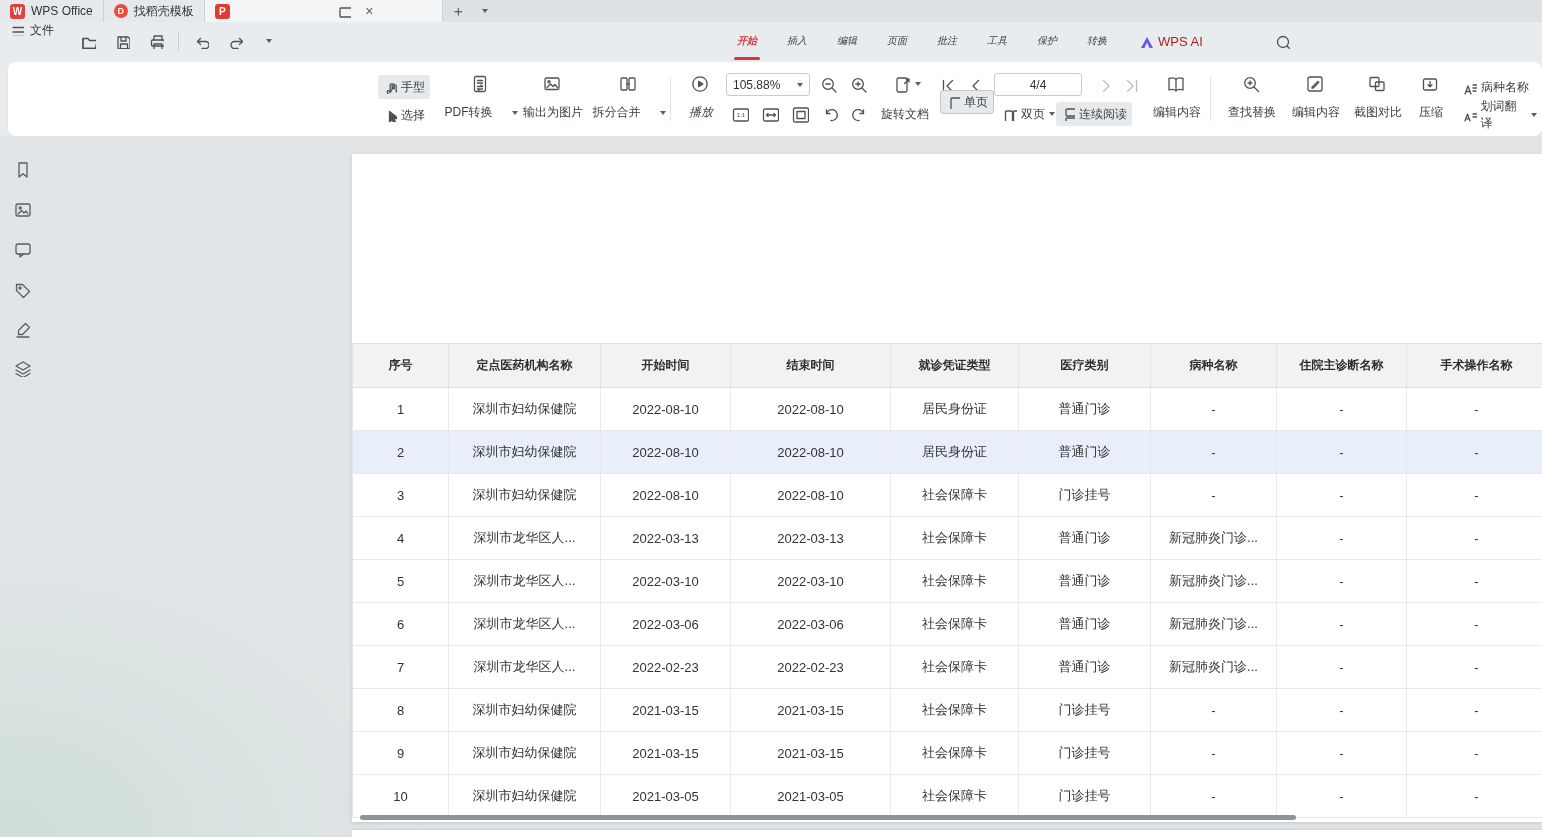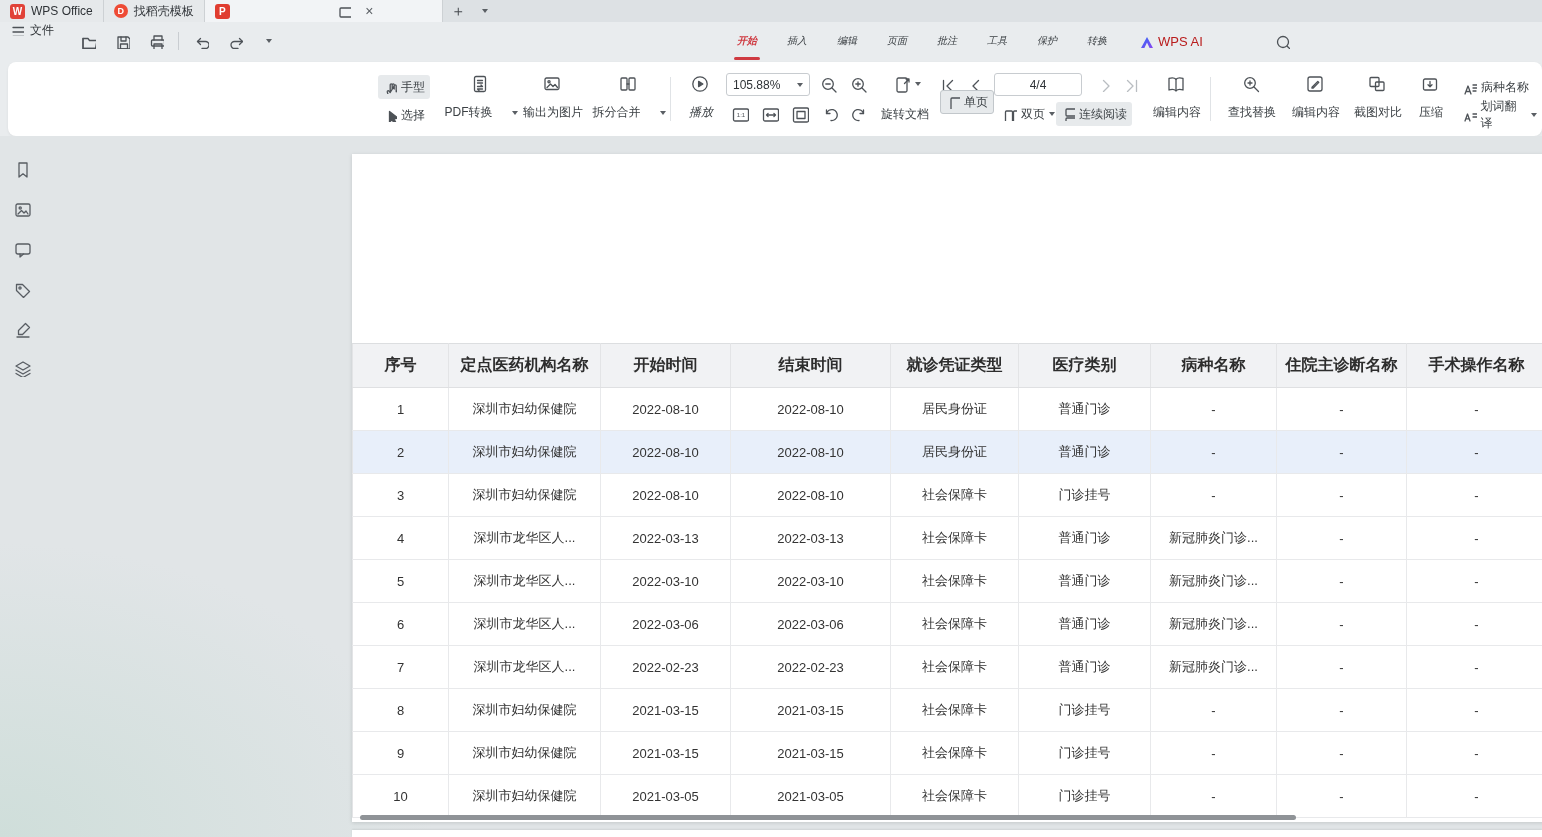--- a/index.html
+++ b/index.html
@@ -78,21 +78,21 @@
   
   .workspace { position:absolute; left:0; top:136px; width:100%; bottom:0;
     background:radial-gradient(620px 420px at 0% 100%, #cfdeda, rgba(207,222,218,0) 70%), #e1e5e7; }
   .side-icon { position:absolute; left:13px; width:18px; height:18px; display:flex;
                align-items:center; justify-content:center; }
 
   .page { position:absolute; left:352px; top:18px; width:1194px; height:668px; background:#fff;
           box-shadow:0 1px 4px rgba(0,0,0,.13); }
   .pdf-table { position:absolute; left:0; top:189px; width:1194px; border-collapse:collapse;
                table-layout:fixed; font-size:13px; color:#333; }
-  .pdf-table th { height:44px; background:#f1f2f4; font-weight:bold; font-size:16px; color:#2d2d2d;
+  .pdf-table th { height:44px; background:#f1f2f4; font-weight:bold; font-size:12px; color:#2d2d2d;
                border-right:1px solid #e3e4e6; border-bottom:1px solid #dfe0e2;
                border-top:1px solid #dcdee0; text-align:center; }
   .pdf-table td { height:43px; border-right:1px solid #e8e9eb; border-bottom:1px solid #e8e9eb;
                text-align:center; background:#fff; }
   .pdf-table { border-left:1px solid #e3e4e6; }
   .pdf-table tr.hl td { background:#e8effa; }
 
   .hscrollbar { position:absolute; left:360px; top:679px; width:936px; height:5px;
                 background:#8f9397; border-radius:3px; }
   .page-sliver { position:absolute; left:352px; top:694px; width:1190px; height:7px; background:#fff;

